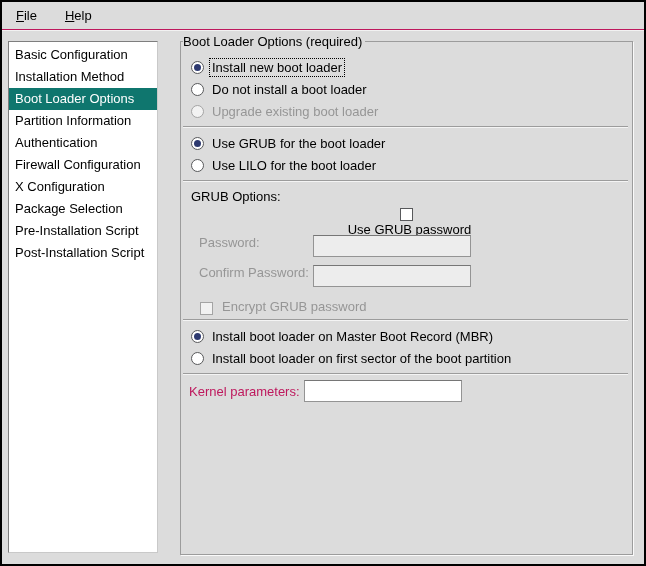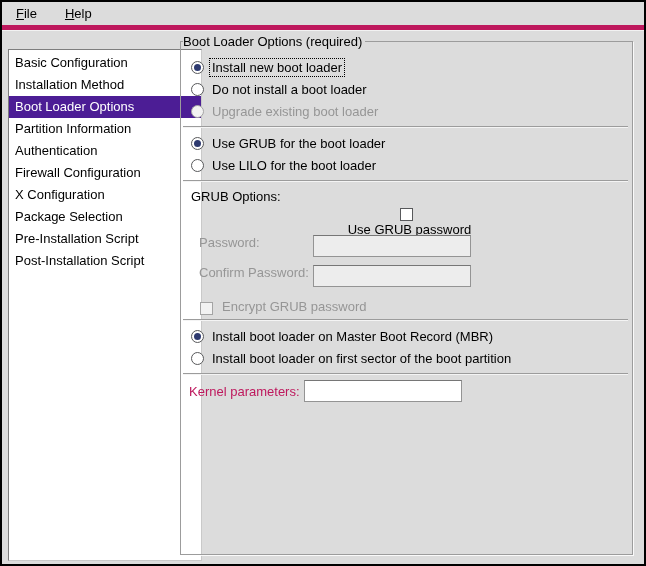--- a/index.html
+++ b/index.html
@@ -9,39 +9,39 @@
     font-size:13px; color:#000; background:#dcdcdc;
   }
   .window {
     position:relative; width:646px; height:566px;
     background:#dcdcdc; border:2px solid #000; overflow:hidden;
   }
   
   .menubar {
     position:absolute; left:0; top:0; right:0; height:28px;
     display:flex; align-items:center; padding-left:6px;
-    border-bottom:5px solid #be185d; box-shadow:0 1px 0 #f2f2f2;
+    border-bottom:1px solid #be185d; box-shadow:0 1px 0 #f2f2f2;
   }
   .menu-item {
     padding:4px 8px; margin-right:12px; cursor:default;
   }
   .menu-item span { display:inline-block; }
   .menu-item span::first-letter { text-decoration:underline; }
   
   .sidebar {
-    position:absolute; left:6px; top:47px; width:194px; height:512px;
+    position:absolute; left:6px; top:39px; width:150px; height:512px;
     background:#fff; border:1px solid #7e7e7e;
     border-right-color:#c9c9c9; border-bottom-color:#c9c9c9;
     overflow:hidden; padding-top:2px;
   }
   .side-item {
     height:22px; line-height:22px; padding-left:6px;
     white-space:nowrap; cursor:default;
   }
-  .side-item.selected { background:#4c1d95; color:#fff; }
+  .side-item.selected { background:#0f766e; color:#fff; }
   
   fieldset.frame {
     position:absolute; left:178px; top:32px; width:453px; height:521px;
     border:1px solid #9c9c9c; box-shadow:1px 1px 0 rgba(255,255,255,.85);
     padding:2px 2px 12px 0;
   }
   fieldset.frame legend {
     margin-left:2px; padding:0 3px 0 0; color:#000;
   }
   .row {

